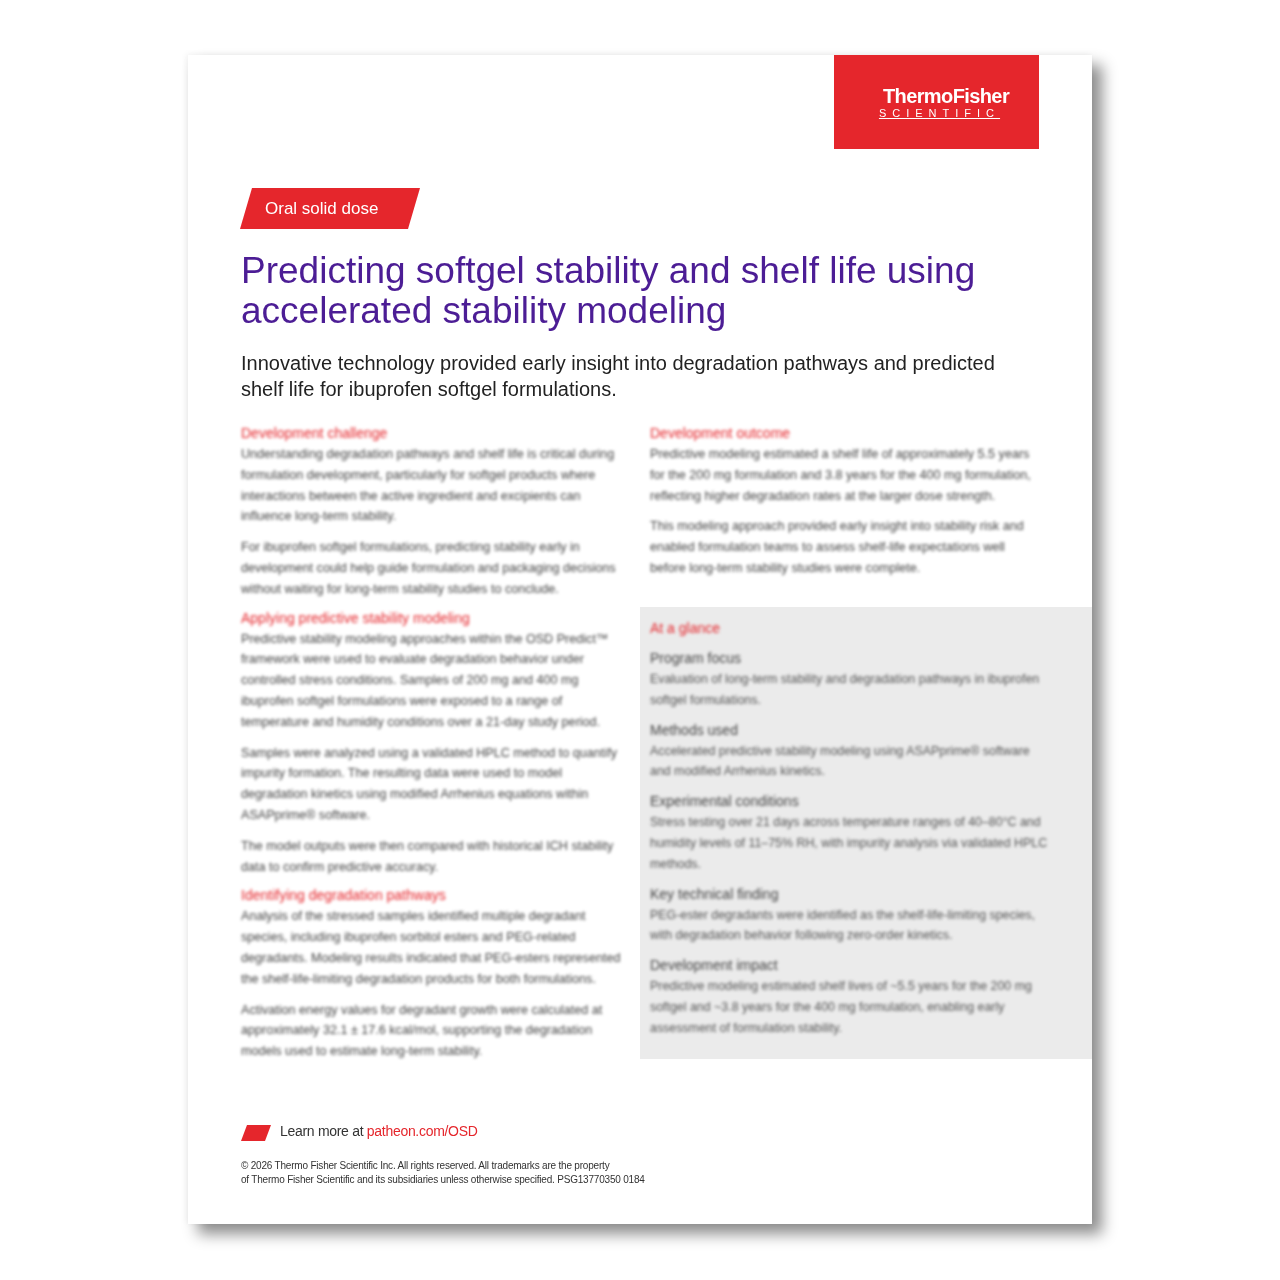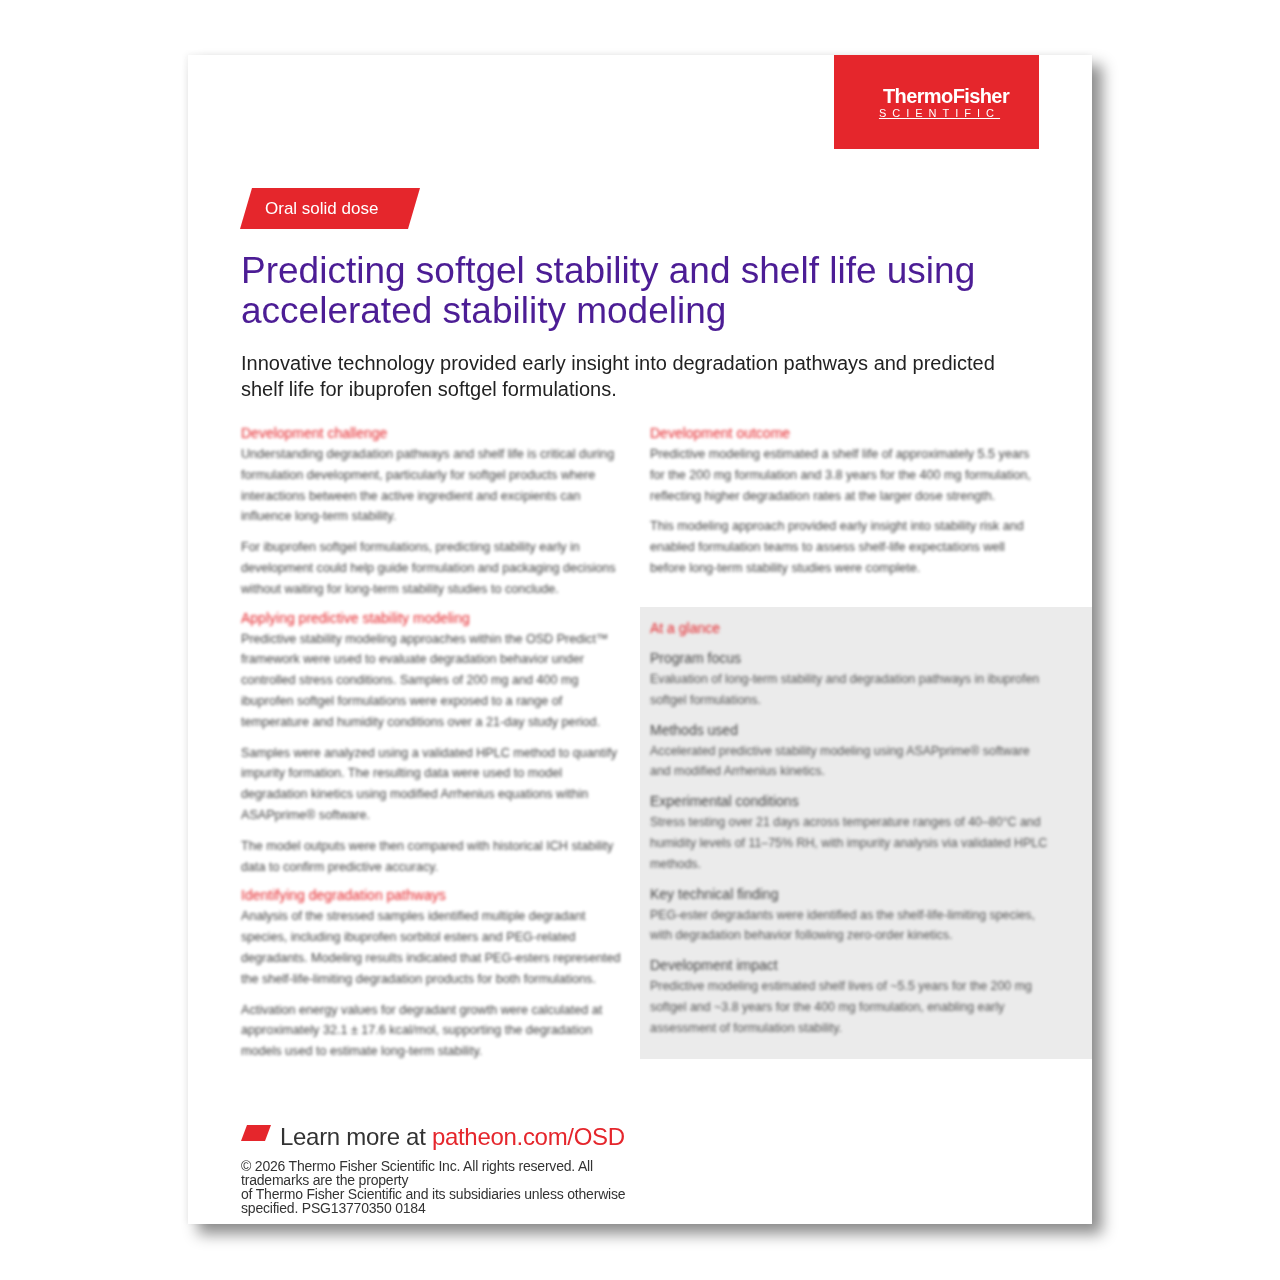--- a/index.html
+++ b/index.html
@@ -50,26 +50,26 @@
   }
   .glance .g-title { color: #e5262c; font-size: 14px; line-height: 18px; margin-bottom: 12px; }
   .glance .g-label { color: #444; font-size: 14px; line-height: 18px; margin-bottom: 2px; }
   .glance .g-text { color: #555; font-size: 12.4px; line-height: 20.8px; margin-bottom: 10px; width: 400px; }
 
   .cta { position: absolute; left: 53px; top: 1068px; height: 24px; }
   .cta .mark {
     position: absolute; left: 0; top: 2px; width: 30px; height: 16px;
     background: #e5262c; clip-path: polygon(6px 0, 30px 0, 24px 16px, 0 16px);
   }
-  .cta .txt { position: absolute; left: 39px; top: 0; white-space: nowrap; font-size: 24px; color: #333; letter-spacing: -0.3px; }
+  .cta .txt { position: absolute; left: 39px; top: 0; white-space: nowrap; font-size: 14px; color: #333; letter-spacing: -0.3px; }
   .cta .link { color: #e5262c; }
 
   .legal {
     position: absolute; left: 53px; top: 1104px; width: 420px;
-    font-size: 14px; line-height: 14px; color: #333; letter-spacing: -0.2px;
+    font-size: 10px; line-height: 14px; color: #333; letter-spacing: -0.2px;
   }
 </style>
 </head>
 <body>
 
 <div class="page">
 
   <div class="logo">
     <div class="brand">ThermoFisher</div>
     <div class="sub">SCIENTIFIC</div>

